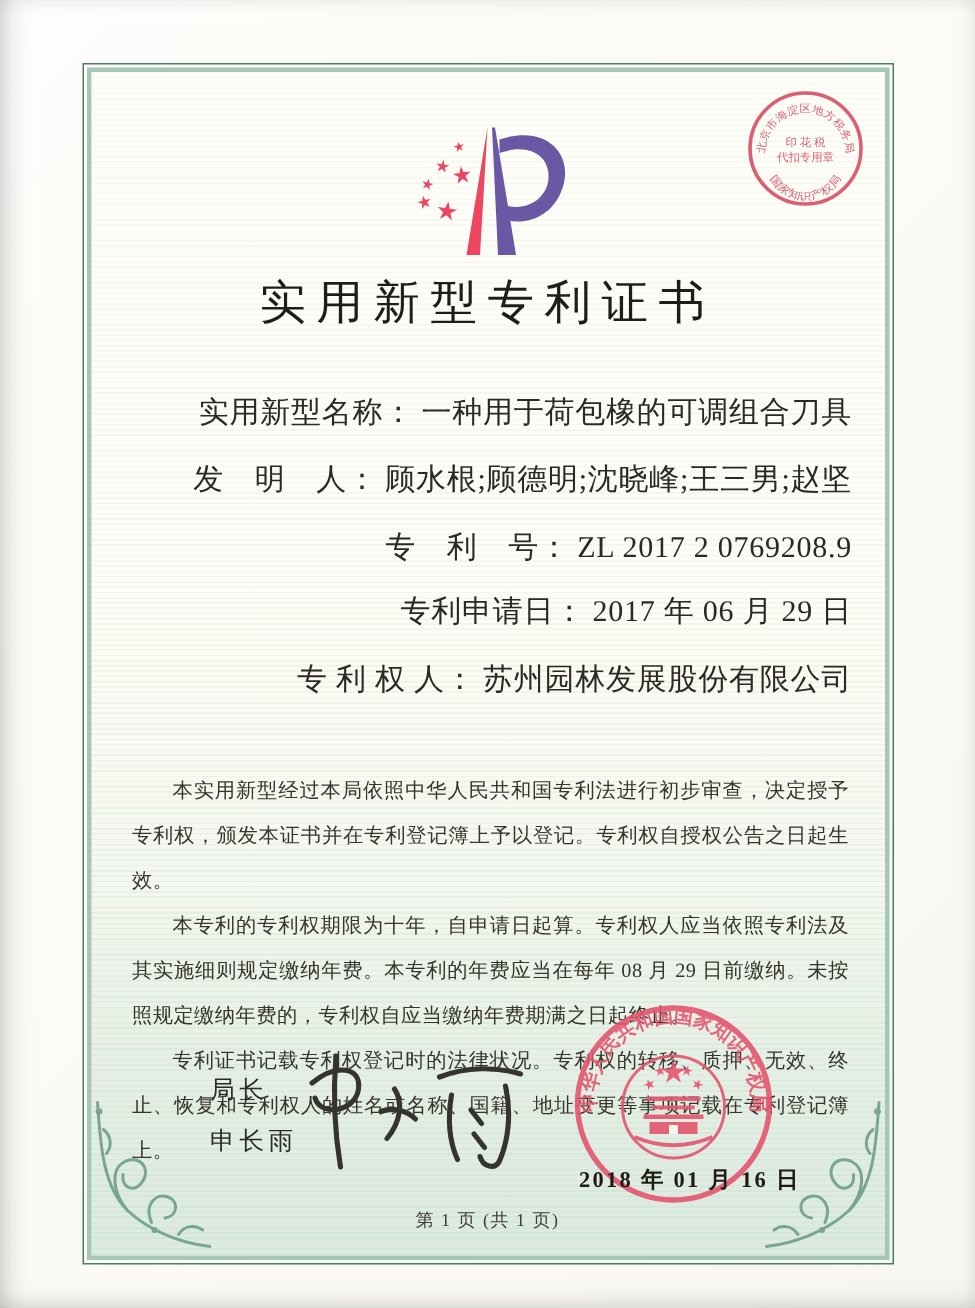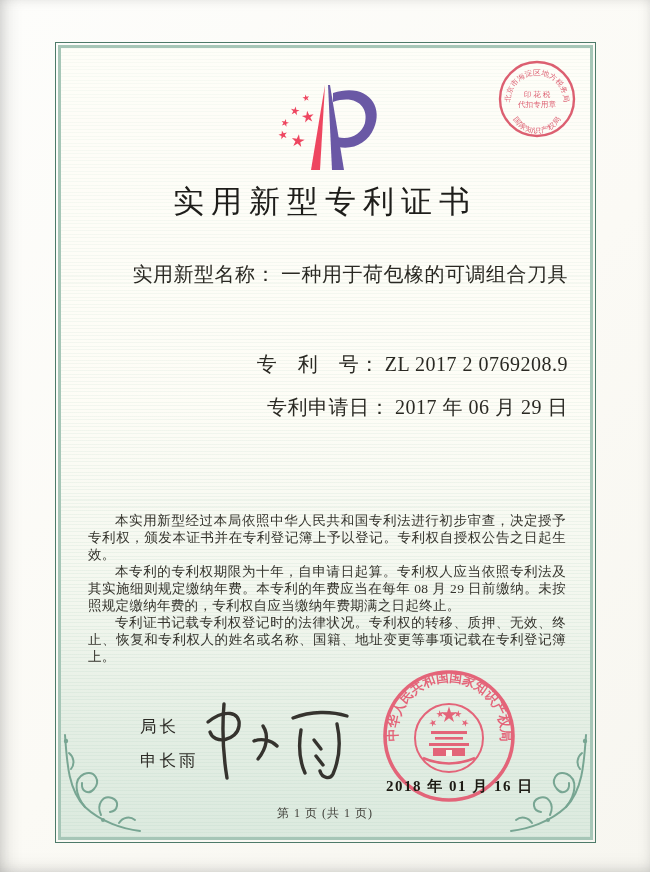--- a/index.html
+++ b/index.html
@@ -55,21 +55,21 @@
     color:#1e1d1a;font-weight:500;
   }
   .field-row{
     position:absolute;left:88px;width:480px;
     font-size:20px;color:#2a2923;white-space:nowrap;text-align:right;
   }
   .field-label{letter-spacing:.5px;}
   .field-value{margin-left:5px;letter-spacing:.5px;}
   .paras{
     position:absolute;left:88px;top:512px;width:478px;
-    font-size:13.5px;line-height:17px;color:#34332c;
+    font-size:13.5px;line-height:30px;color:#34332c;
     text-align:justify;
   }
   .paras p{margin:0;text-indent:2em;letter-spacing:.3px;}
   .signer{
     position:absolute;left:140px;
     font-size:16.5px;color:#2c2b26;letter-spacing:3px;
     font-family:"Liberation Sans","DejaVu Sans",sans-serif;
   }
   .sig-svg{position:absolute;left:196px;top:688px;width:165px;height:102px;}
   .office-seal{position:absolute;left:379px;top:666px;width:140px;height:140px;opacity:.9;}
@@ -115,25 +115,31 @@
       <use href="#star" transform="translate(19,43) scale(4.0) rotate(14)" fill="#ee4660"></use>
       <use href="#star" transform="translate(17,55) scale(4.6) rotate(-14)" fill="#ee4660"></use>
       <use href="#star" transform="translate(32,61) scale(6.8) rotate(8)" fill="#ee4660"></use>
     </svg>
 
     <div class="title">实用新型专利证书</div>
 
     <div class="field-row" style="top:261px">
       <span class="field-label">实用新型名称：</span><span class="field-value">一种用于荷包橡的可调组合刀具</span>
     </div>
+    <div class="field-row" style="top:306px">
+      <span class="field-label">发　明　人：</span><span class="field-value">顾水根;顾德明;沈晓峰;王三男;赵坚</span>
+    </div>
     <div class="field-row" style="top:351px">
       <span class="field-label">专　利　号：</span><span class="field-value">ZL 2017 2 0769208.9</span>
     </div>
     <div class="field-row" style="top:394px">
       <span class="field-label">专利申请日：</span><span class="field-value">2017 年 06 月 29 日</span>
+    </div>
+    <div class="field-row" style="top:439px">
+      <span class="field-label">专 利 权 人：</span><span class="field-value">苏州园林发展股份有限公司</span>
     </div>
 
     <div class="paras">
       <p>本实用新型经过本局依照中华人民共和国专利法进行初步审查，决定授予专利权，颁发本证书并在专利登记簿上予以登记。专利权自授权公告之日起生效。</p>
       <p>本专利的专利权期限为十年，自申请日起算。专利权人应当依照专利法及其实施细则规定缴纳年费。本专利的年费应当在每年 08 月 29 日前缴纳。未按照规定缴纳年费的，专利权自应当缴纳年费期满之日起终止。</p>
       <p>专利证书记载专利权登记时的法律状况。专利权的转移、质押、无效、终止、恢复和专利权人的姓名或名称、国籍、地址变更等事项记载在专利登记簿上。</p>
     </div>
 
     <div class="signer" style="top:716px">局长</div>
     <div class="signer" style="top:750px">申长雨</div>

